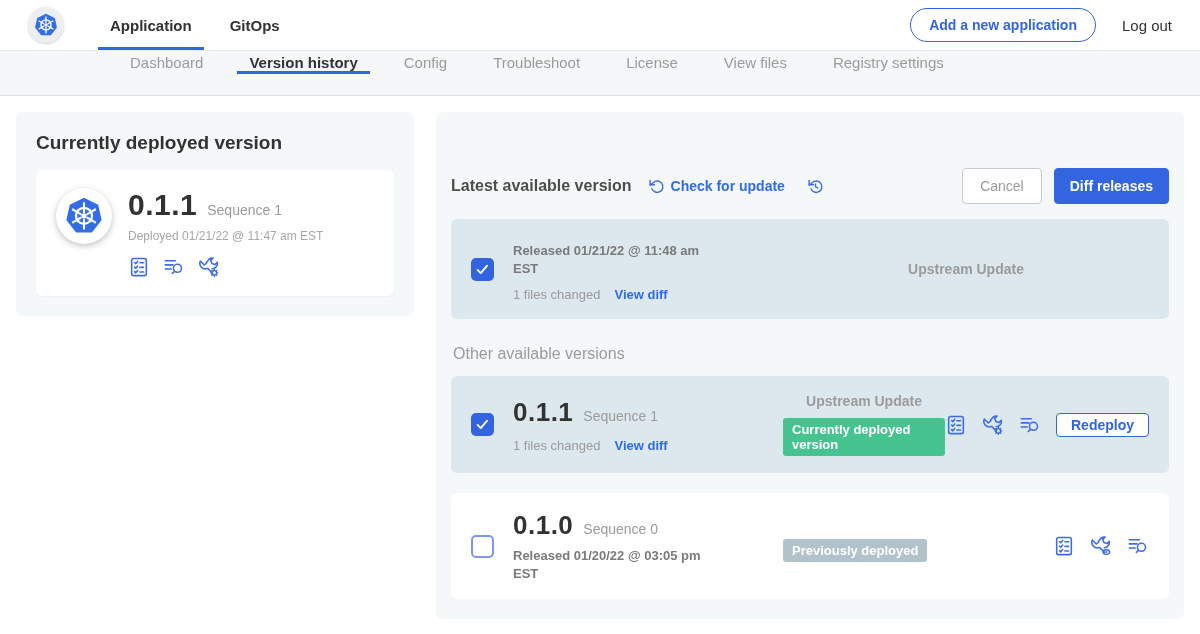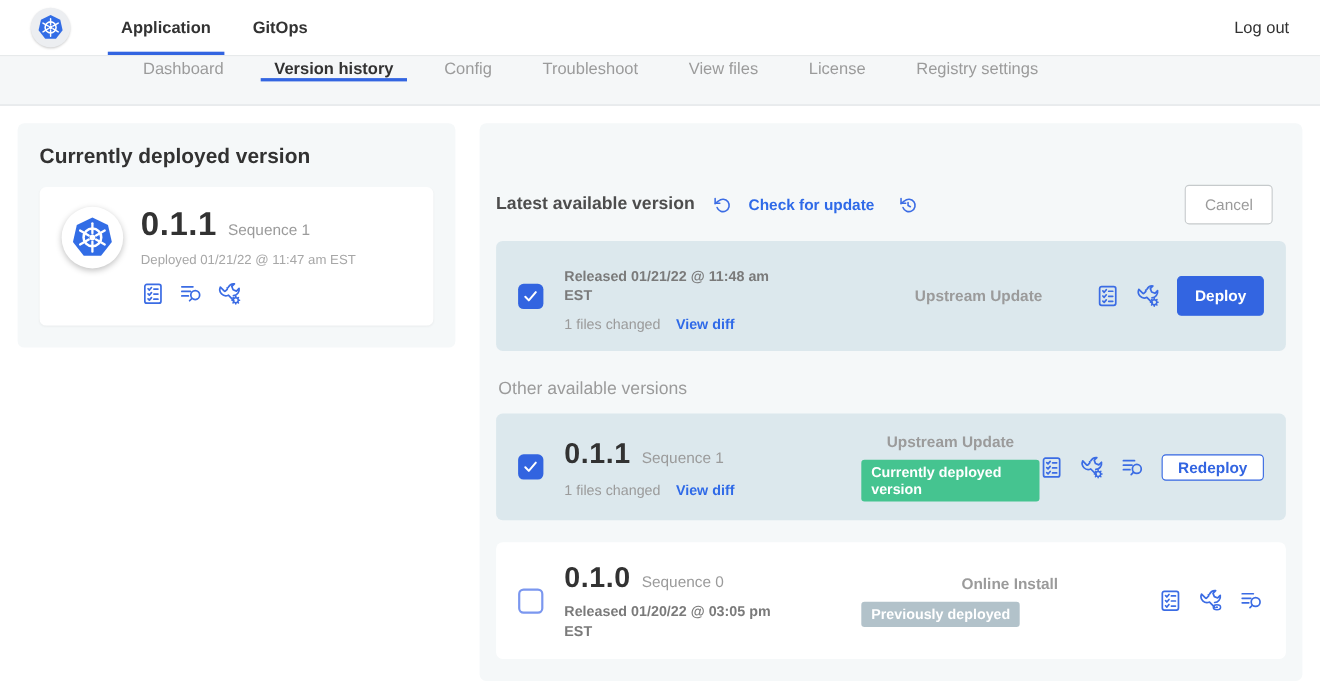--- a/index.html
+++ b/index.html
@@ -43,21 +43,21 @@
   .seq-label{ font-size:14px; color:var(--gray-text); margin-left:10px; }
   .deployed-ts{ font-size:12px; color:#a7a7a7; margin-top:7px; }
   .icon-row{ display:flex; gap:13px; margin-top:13px; align-items:center; }
   .icn{ width:22px; height:22px; color:var(--icon); cursor:pointer; flex:none; }
   .icn svg{ width:100%; height:100%; display:block; }
 
   
   .right-panel{ flex:1; padding:15px 15px 20px; }
   .rp-header{ display:flex; align-items:center; margin-bottom:15px;margin-top:41px; }
   .rp-title{ font-size:16px; font-weight:700; color:#4d4d4d; margin-right:16px; }
-  .hdr-link{ display:flex; gap:16px; color:var(--link); font-size:14px; font-weight:700; cursor:pointer; margin-right:22px; }
+  .hdr-link{ display:flex; gap:6px; color:var(--link); font-size:14px; font-weight:700; cursor:pointer; margin-right:22px; }
   .hdr-link .icn{ width:17px; height:17px; }
   .btn{ font-family:inherit; font-size:14px; border-radius:4px; cursor:pointer; }
   .cancel-btn{ background:#fff; border:1px solid #c6cacc; color:#9b9b9b; font-weight:500; padding:9px 17px; margin-right:12px; }
   .primary-btn{ background:var(--accent); border:1px solid var(--accent); color:#fff; font-weight:700; padding:9px 15px; }
   .outline-btn{ background:#fff; border:1px solid var(--accent); color:var(--accent); font-weight:700; padding:3px 14px; }
   .spacer{ flex:1; }
 
   .version-card{ border-radius:6px; padding:17px 20px; display:flex; align-items:center; }
   .version-card.selected{ background:var(--selected); }
   .version-card.plain{ background:#fff; }
@@ -158,31 +158,32 @@
         </svg>
     </div>
   </div>
   <div class="nav-tab active">
     <span>Application</span>
   </div>
   <div class="nav-tab">
     <span>GitOps</span>
   </div>
   <div class="topnav-right">
+    <button class="add-app-btn">Add a new application</button>
     <span class="logout">Log out</span>
   </div>
 </div>
 
 <div class="subnav">
   <div class="subnav-item">Dashboard</div>
   <div class="subnav-item active">Version history</div>
   <div class="subnav-item">Config</div>
   <div class="subnav-item">Troubleshoot</div>
+  <div class="subnav-item">License</div>
   <div class="subnav-item">View files</div>
-  <div class="subnav-item">License</div>
   <div class="subnav-item">Registry settings</div>
 </div>
 
 <div class="content">
 
   <div class="panel left-panel">
     <h2>Currently deployed version</h2>
     <div class="deployed-card">
       <div class="big-logo">
         <svg viewBox="0 0 24 24" width="42" height="42">
@@ -231,51 +232,38 @@
       </span>
       <span class="hdr-link">
         <span class="icn">
             <svg viewBox="0 0 24 24">
               <use href="#ic-auto-update"></use>
             </svg>
           </span>
       </span>
       <span class="spacer"></span>
       <button class="btn cancel-btn">Cancel</button>
+      <button class="btn primary-btn">Diff releases</button>
     </div>
 
     <div class="version-card selected">
       <div class="checkbox checked">
         <svg viewBox="0 0 24 24" width="17" height="17">
             <use href="#ic-check"></use>
           </svg>
       </div>
       <div class="vc-main">
         <div class="released">Released 01/21/22 @ 11:48 am EST</div>
         <div class="files-row">
           <span class="files-changed">1 files changed</span>
           <span class="view-diff">View diff</span>
         </div>
       </div>
       <div class="vc-mid">
         <div class="source-label">Upstream Update</div>
-      </div>
-      <div class="vc-actions">
-        <span class="icn">
-            <svg viewBox="0 0 24 24">
-              <use href="#ic-preflight"></use>
-            </svg>
-          </span>
-        <span class="icn">
-            <svg viewBox="0 0 24 24">
-              <use href="#ic-wrench"></use>
-              <use href="#ic-gear-small"></use>
-            </svg>
-          </span>
-        <button class="btn primary-btn">Deploy</button>
       </div>
     </div>
 
     <div class="other-label">Other available versions</div>
 
     <div class="version-card selected">
       <div class="checkbox checked">
         <svg viewBox="0 0 24 24" width="17" height="17">
             <use href="#ic-check"></use>
           </svg>
@@ -320,21 +308,20 @@
     <div class="version-card plain">
       <div class="checkbox unchecked"></div>
       <div class="vc-main">
         <div class="vc-ver-row">
           <span class="ver-number">0.1.0</span>
           <span class="seq-label">Sequence 0</span>
         </div>
         <div class="released">Released 01/20/22 @ 03:05 pm EST</div>
       </div>
       <div class="vc-mid">
-        <div class="source-label">Online Install</div>
         <span class="badge gray">Previously deployed</span>
       </div>
       <div class="vc-actions">
         <span class="icn">
             <svg viewBox="0 0 24 24">
               <use href="#ic-preflight"></use>
             </svg>
           </span>
         <span class="icn">
             <svg viewBox="0 0 24 24">

